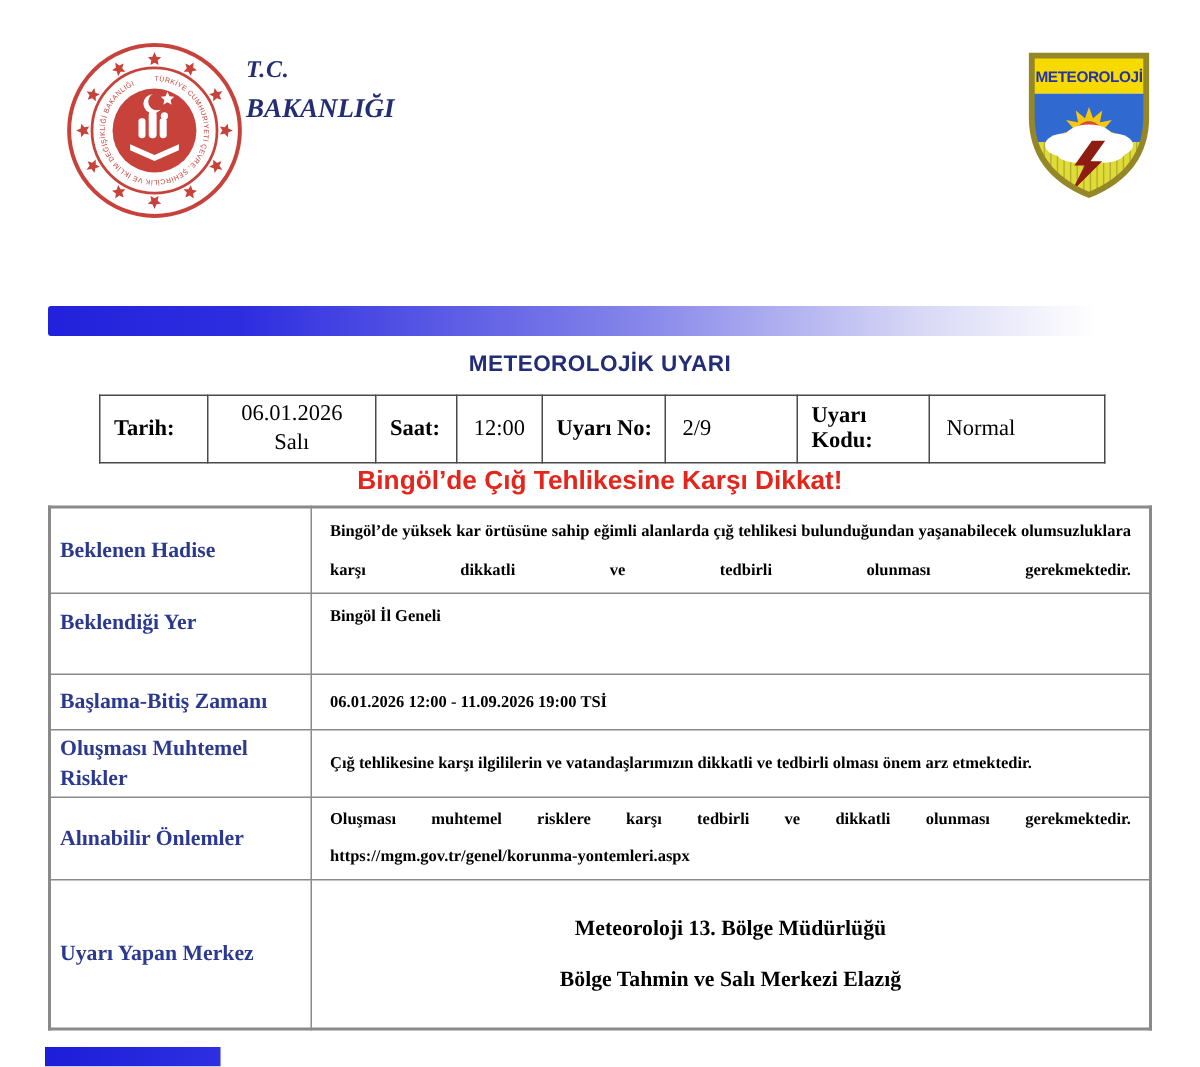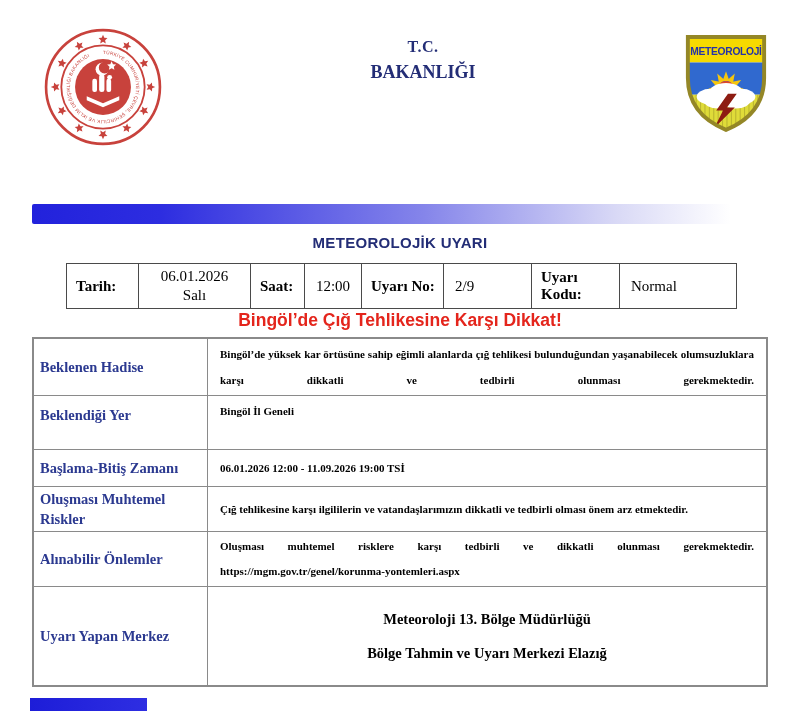--- a/index.html
+++ b/index.html
@@ -3,21 +3,21 @@
 <meta charset="utf-8">
 <style>
   html,body{margin:0;padding:0;}
   body{
     width:800px;height:711px;position:relative;overflow:hidden;
     background:#ffffff;font-family:"Liberation Serif",serif;
   }
   
   .header{display:flex;align-items:flex-start;padding-top:26px;}
   .seal-wrap{width:122px;margin-left:42px;flex:0 0 auto;}
-  .header-text{flex:1;text-align:center;color:#232d76;padding-top:12px;}
+  .header-text{flex:1;color:#232d76;padding-top:12px;font-style:italic;}
   .badge-wrap{width:88px;margin-right:30px;margin-top:6px;flex:0 0 auto;}
   .h-tc{font-size:16px;font-weight:bold;letter-spacing:0.5px;}
   .h-min1{font-size:18px;font-weight:bold;margin-top:7px;}
   .h-min2{font-size:18px;font-weight:bold;margin-top:6px;}
   .h-dir{font-size:16.5px;font-weight:bold;margin-top:9px;}
   
   .divider-bar{
     position:absolute;left:32px;top:204px;width:713px;height:20px;border-radius:2px;
     background:linear-gradient(to right,#2222dc 0%,#2d2de0 18%,#8585ea 55%,#d9d9f6 82%,#ffffff 98%);
   }
@@ -219,19 +219,19 @@
       <div class="line1">Oluşması muhtemel risklere karşı tedbirli ve dikkatli olunması gerekmektedir.</div>
       <div>
         <a href="#">https://mgm.gov.tr/genel/korunma-yontemleri.aspx</a>
       </div>
     </td>
   </tr>
   <tr class="r6">
     <td class="label-cell">Uyarı Yapan Merkez</td>
     <td class="content-cell">
       <div class="cline">Meteoroloji 13. Bölge Müdürlüğü</div>
-      <div class="cline">Bölge Tahmin ve Uyarı Merkezi Elazığ</div>
+      <div class="cline">Bölge Tahmin ve Salı Merkezi Elazığ</div>
     </td>
   </tr>
 </tbody>
   </table>
 
 <div class="footer-bar"></div>
 
 </body></html>

